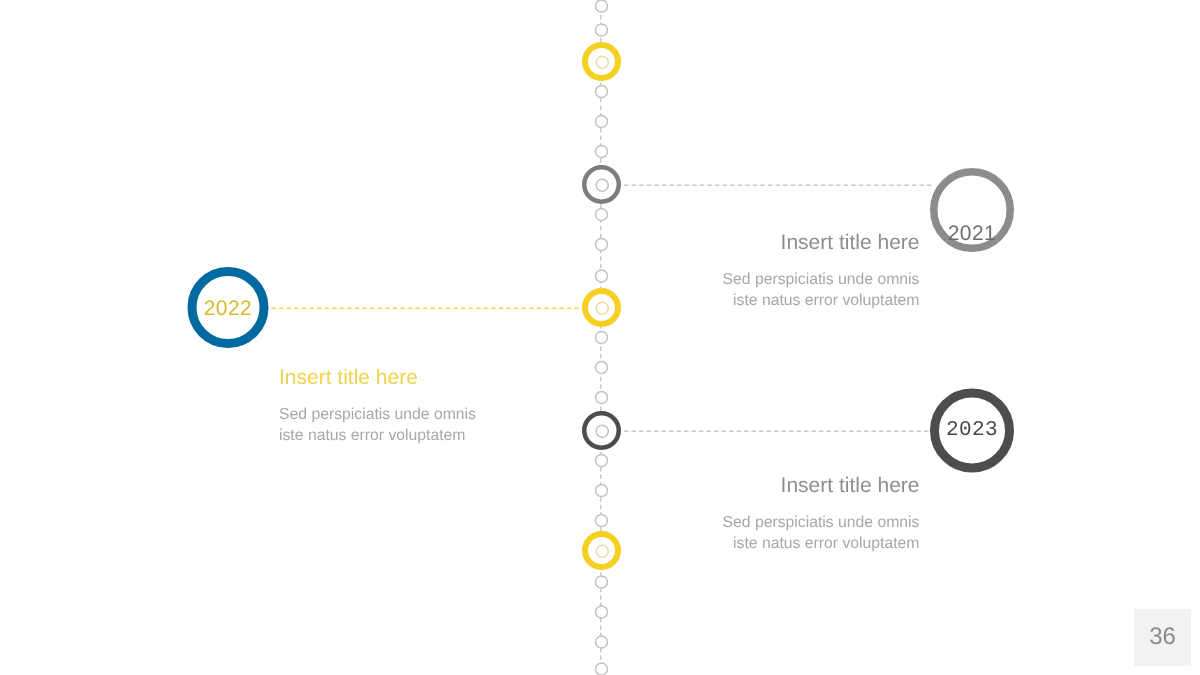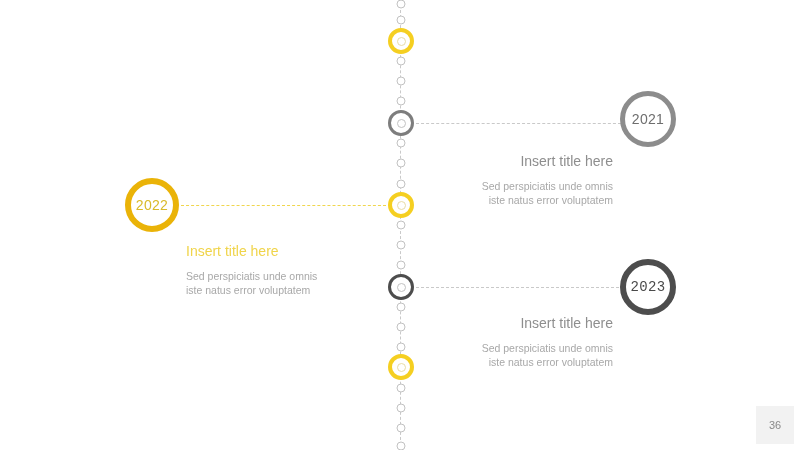--- a/index.html
+++ b/index.html
@@ -104,21 +104,21 @@
     font-size: 14px;
     letter-spacing: 0.3px;
   }
   .year-circle.c2021 {
     width: 56px; height: 56px;
     border: 5px solid #8c8c8c;
     color: #6e6e6e;
   }
   .year-circle.c2022 {
     width: 54px; height: 54px;
-    border: 6px solid #eab308;
+    border: 6px solid #0369a1;
     color: #d9ba2a;
   }
   .year-circle.c2023 {
     width: 56px; height: 56px;
     border: 6px solid #4d4d4d;
     color: #4a4a4a;
     font-family: Liberation Mono, monospace;
   }
 
   
@@ -146,21 +146,21 @@
   .page-badge {
     position: absolute;
     right: 6px;
     bottom: 6px;
     width: 38px;
     height: 38px;
     background: #f2f2f2;
     display: flex;
     align-items: center;
     justify-content: center;
-    font-size: 11px;
+    font-size: 16px;
     color: #8a8a8a;
     text-align: right;
   }
 </style>
 </head>
 <body>
 
 <div class="slide">
 
   <div class="axis-line"></div>
@@ -196,21 +196,21 @@
       </div>
       <div class="axis-node darkgray" style="left: 401px; top: 287px;">
         <div class="core"></div>
       </div>
       <div class="axis-node yellow" style="left: 401px; top: 367px;">
         <div class="core"></div>
       </div>
     </div>
 
   <div class="connector" style="left:416px; top:123px; width:205px;"></div>
-  <div class="year-circle c2021" style="left:648px; top:119px;">
+  <div class="year-circle c2021" style="left:648px; top:140px;align-items:flex-end;">
     <span>2021</span>
   </div>
   <div class="text-block right" style="left:383px; top:152px;">
     <p class="block-title">Insert title here</p>
     <p class="block-body">Sed perspiciatis unde omnis</p>
     <p class="block-body">iste natus error voluptatem</p>
   </div>
 
   <div class="connector yellow" style="left:181px; top:205px; width:205px;"></div>
   <div class="year-circle c2022" style="left:152px; top:205px;">

